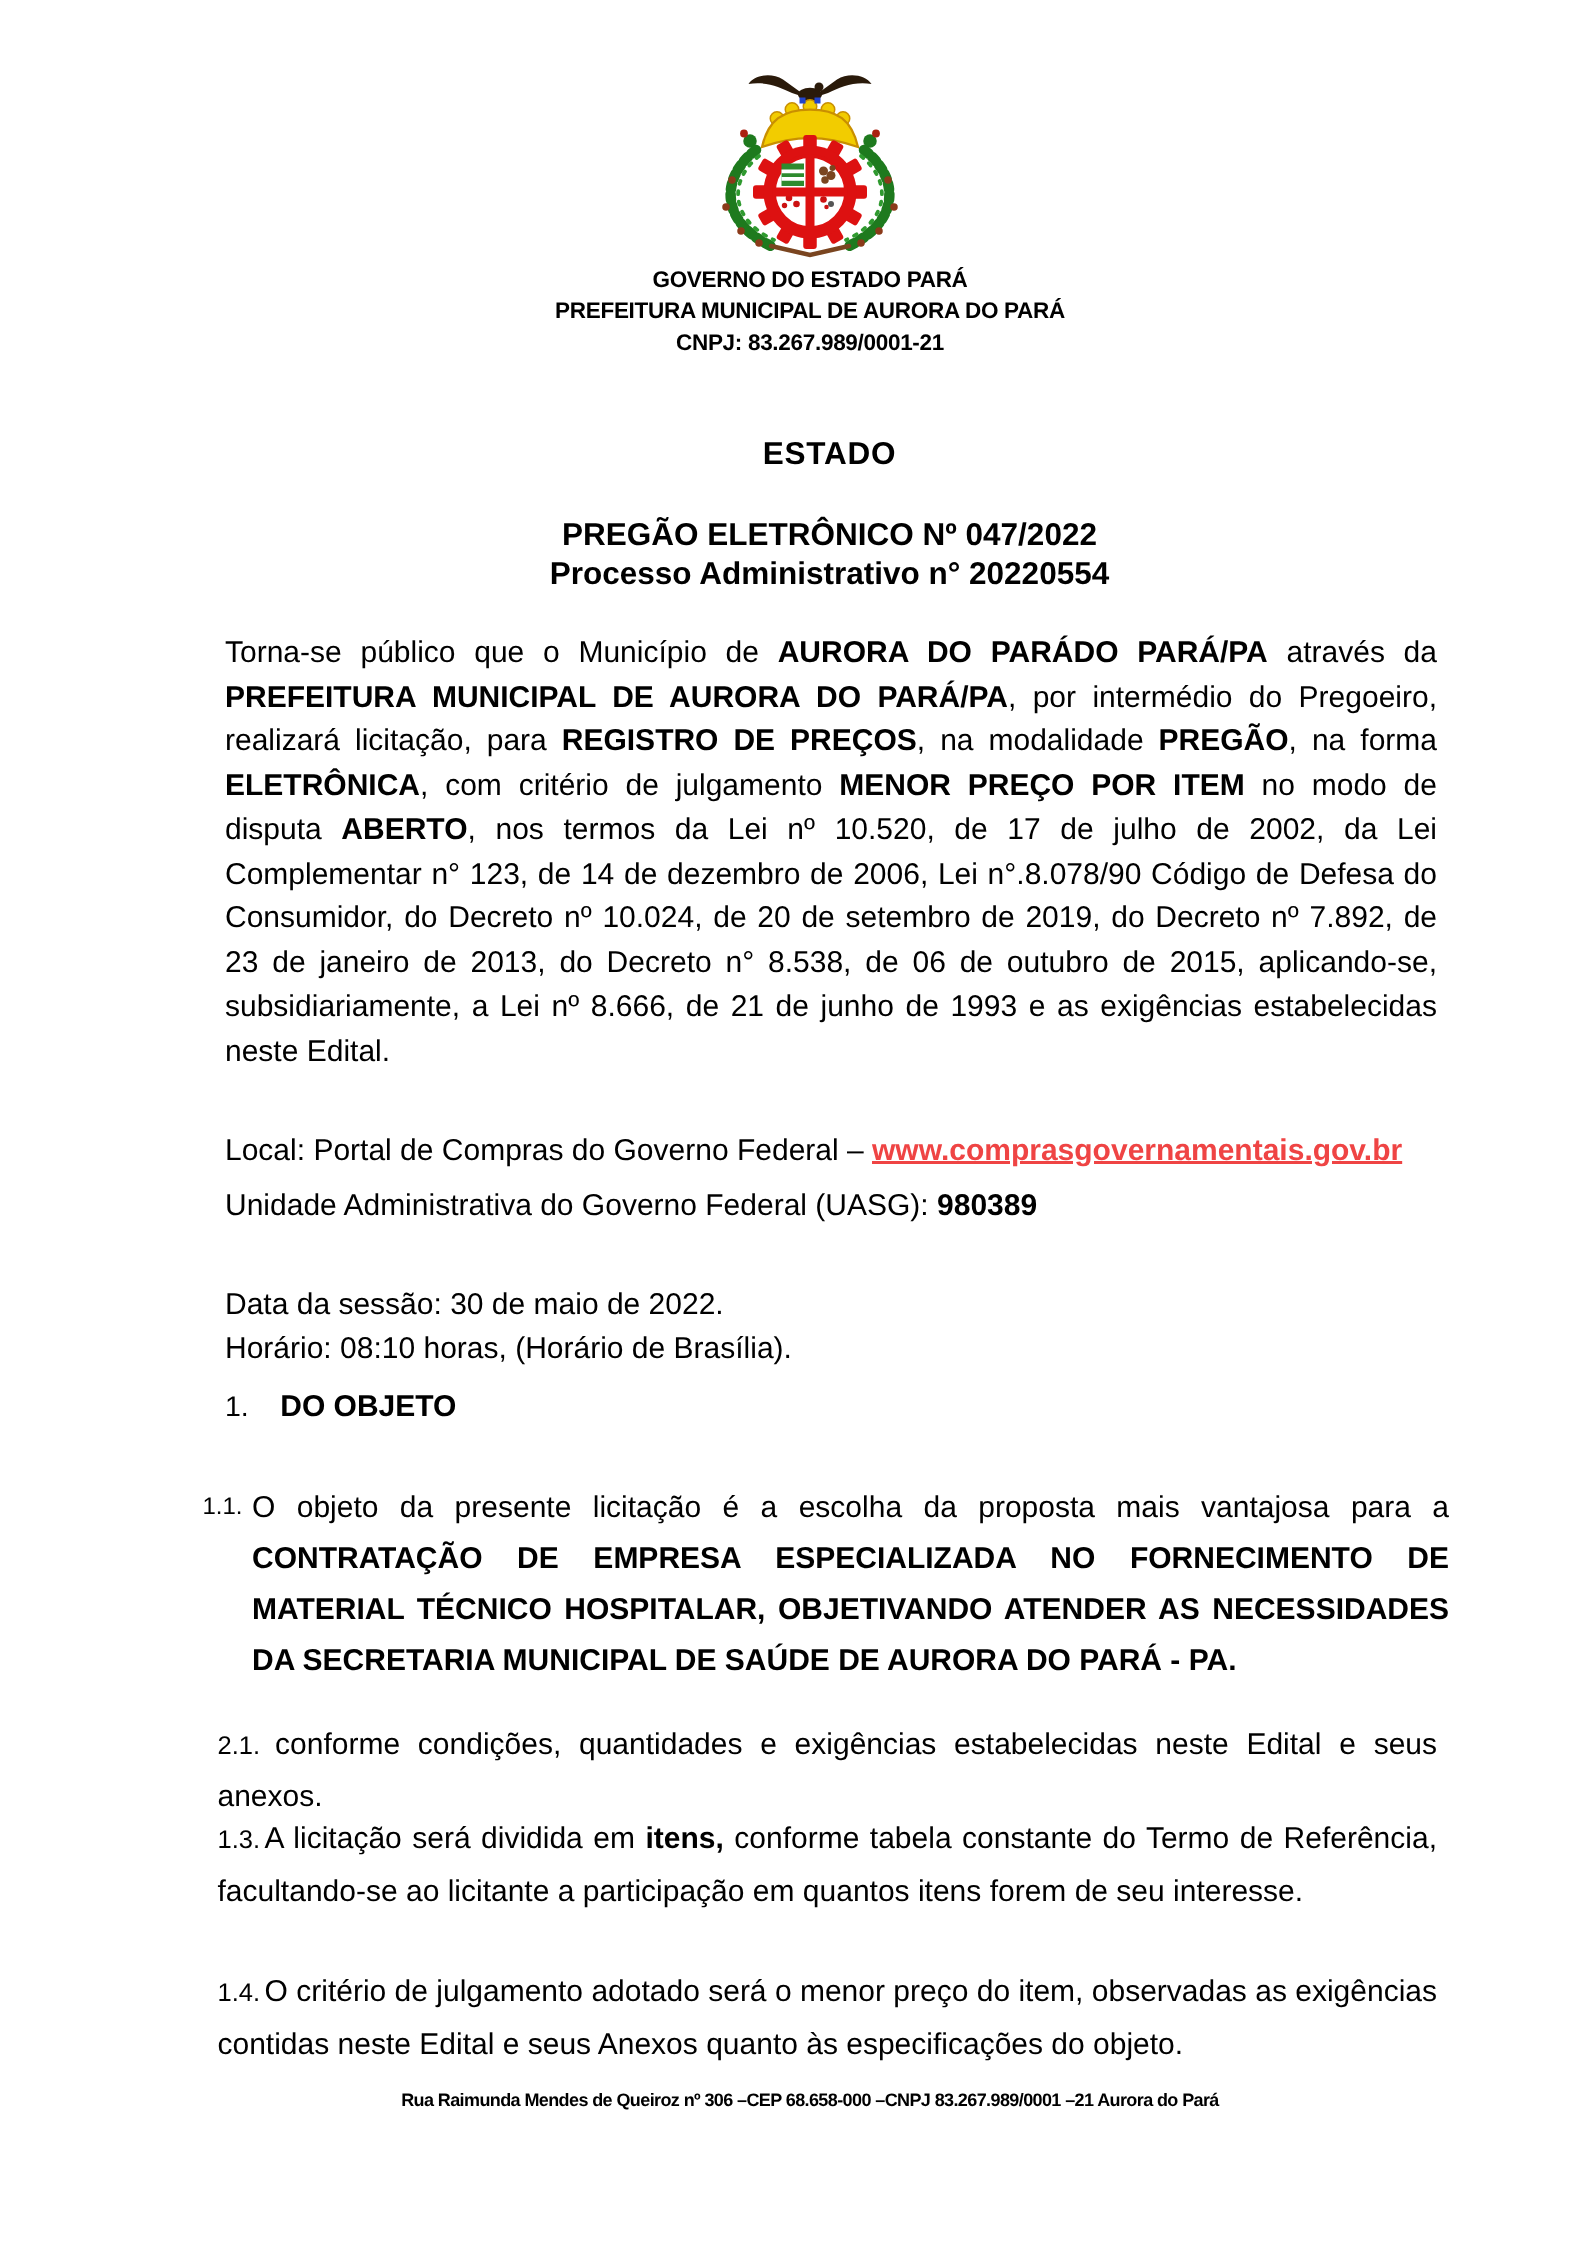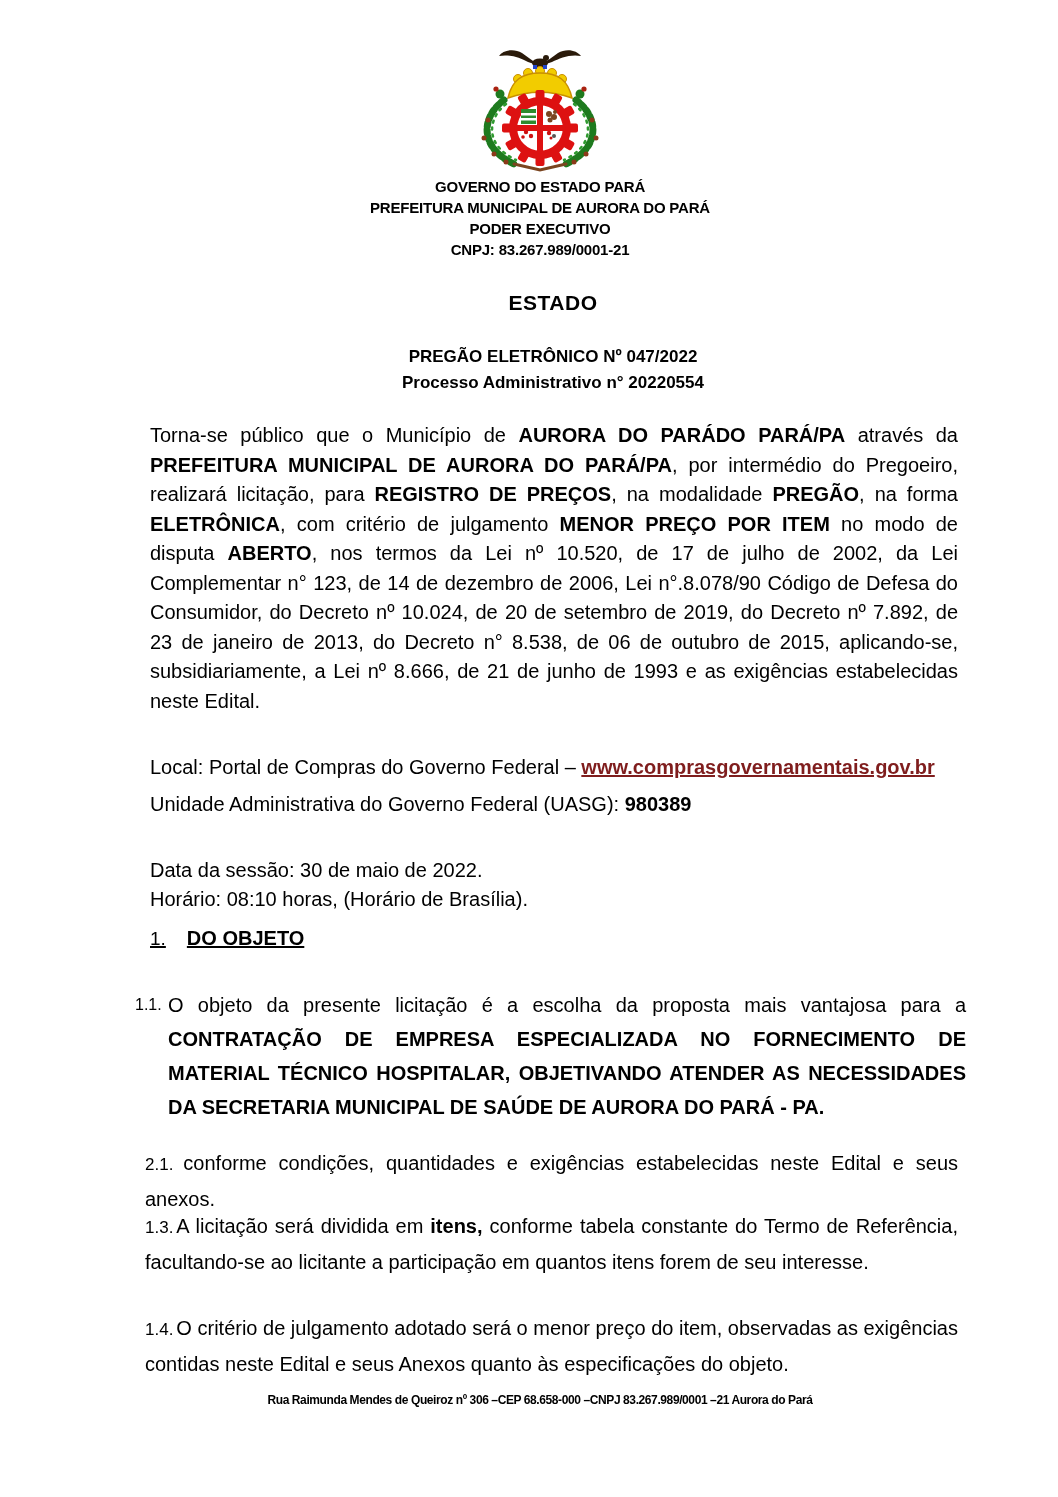--- a/index.html
+++ b/index.html
@@ -28,42 +28,42 @@
 
   
   .doc-title {
     left:150px; top:291px; width:806px;
     text-align:center; font-weight:bold;
     font-size:21px; line-height:24px; letter-spacing:0.5px;
   }
   .subtitle {
     left:150px; top:344px; width:806px;
     text-align:center; font-weight:bold;
-    font-size:17px; line-height:26px;
+    font-size:21px; line-height:26px;
   }
 
   
   .intro {
     left:150px; top:421px; width:808px;
     font-size:20px; line-height:29.5px;
     text-align:justify;
   }
 
   
   .info-line { left:150px; width:820px; font-size:20px; line-height:29px; }
   .local   { top:753px; }
   .uasg    { top:790px; }
   .session { top:856px; }
   a.doc-link {
-    color:#7f1d1d; font-weight:bold;
+    color:#ef4444; font-weight:bold;
     text-decoration:underline; cursor:pointer;
   }
 
   
-  .sec-heading { left:150px; top:926px; font-size:20px; line-height:24px;text-decoration:underline; }
+  .sec-heading { left:150px; top:926px; font-size:20px; line-height:24px; }
   .sec-heading .sec-num { font-weight:normal; font-size:19px; margin-right:21px; }
   .sec-heading .sec-label { font-weight:bold; }
 
   
   .item { font-size:20px; line-height:34px; text-align:justify; }
   .item-11 { left:168px; top:988px; width:798px; }
   .item-11 .hang-num {
     position:absolute; left:-33px; top:0;
     font-size:16px; line-height:34px;
   }
@@ -172,21 +172,20 @@
         <circle cx="126" cy="92" r="2.5"></circle>
       <circle cx="116" cy="108" r="2.5"></circle>
         <circle cx="104" cy="116" r="2.5"></circle>
     </g>
   </svg>
 </div>
 
 <div class="abs org">
   <div>GOVERNO DO ESTADO PARÁ</div>
   <div>PREFEITURA MUNICIPAL DE AURORA DO PARÁ</div>
-  <div>PODER EXECUTIVO</div>
   <div>CNPJ: 83.267.989/0001-21</div>
 </div>
 
 <div class="abs doc-title">ESTADO</div>
 
 <div class="abs subtitle">
   <div>PREGÃO ELETRÔNICO Nº 047/2022</div>
   <div>Processo Administrativo n° 20220554</div>
 </div>
 

